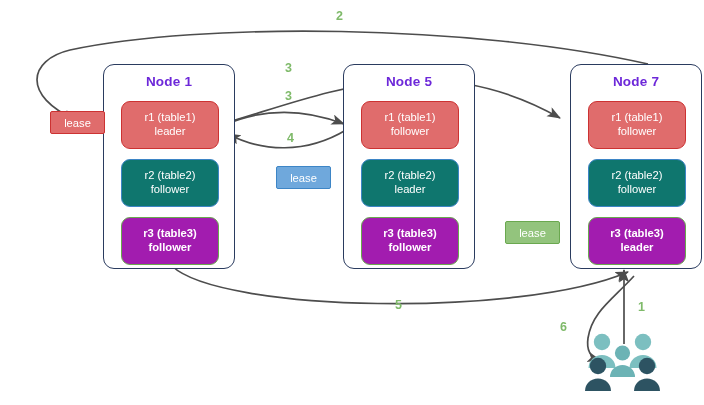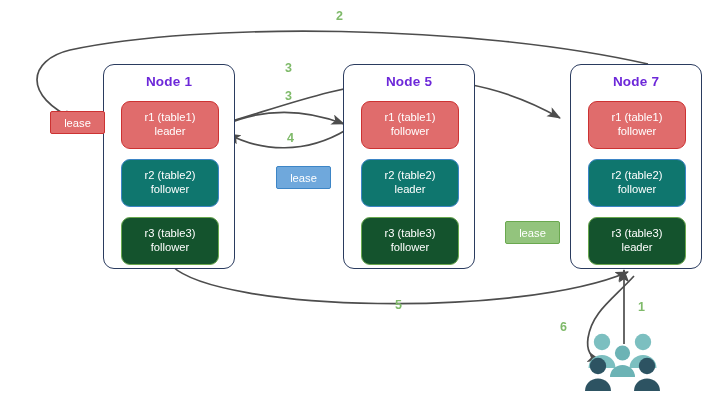--- a/index.html
+++ b/index.html
@@ -7,21 +7,21 @@
   #stage{position:relative;width:704px;height:405px;background:#ffffff;}
   svg.layer{position:absolute;left:0;top:0;width:704px;height:405px;overflow:visible;}
   svg.edges{z-index:1;}
   .node-card{position:absolute;background:#ffffff;border:1.4px solid #2a3b5f;border-radius:11px;z-index:2;box-sizing:border-box;}
   .node-title{position:absolute;left:0;right:0;top:9px;text-align:center;font-size:13.5px;font-weight:bold;color:#6d28d9;letter-spacing:.2px;}
   .replica{position:absolute;left:17px;width:98px;height:48px;border-radius:9px;box-sizing:border-box;
            display:flex;flex-direction:column;align-items:center;justify-content:center;
            color:#ffffff;font-size:11.2px;line-height:13.6px;text-align:center;}
   .rep-r1{background:#e06c6c;border:1.6px solid #cc3232;}
   .rep-r2{background:#0f766e;border:1.6px solid #3d85c6;}
-  .rep-r3{background:#14532d;border:1.6px solid #6aa84f;}
+  .rep-r3{background:#a21caf;border:1.6px solid #6aa84f;font-weight:bold;}
   .rep-a{top:36px;} .rep-b{top:94px;} .rep-c{top:152px;}
   .lease{position:absolute;height:23px;border-radius:2px;box-sizing:border-box;z-index:3;
          display:flex;align-items:center;justify-content:center;color:#ffffff;font-size:11.2px;}
   .lease-red{background:#e06c6c;border:1.6px solid #cc3232;}
   .lease-blue{background:#6fa8dc;border:1.6px solid #3d85c6;}
   .lease-green{background:#93c47d;border:1.6px solid #6aa84f;}
   .step{position:absolute;color:#7fba6a;font-size:12.5px;font-weight:bold;z-index:4;}
   .people{position:absolute;z-index:3;}
 </style>
 </head>

